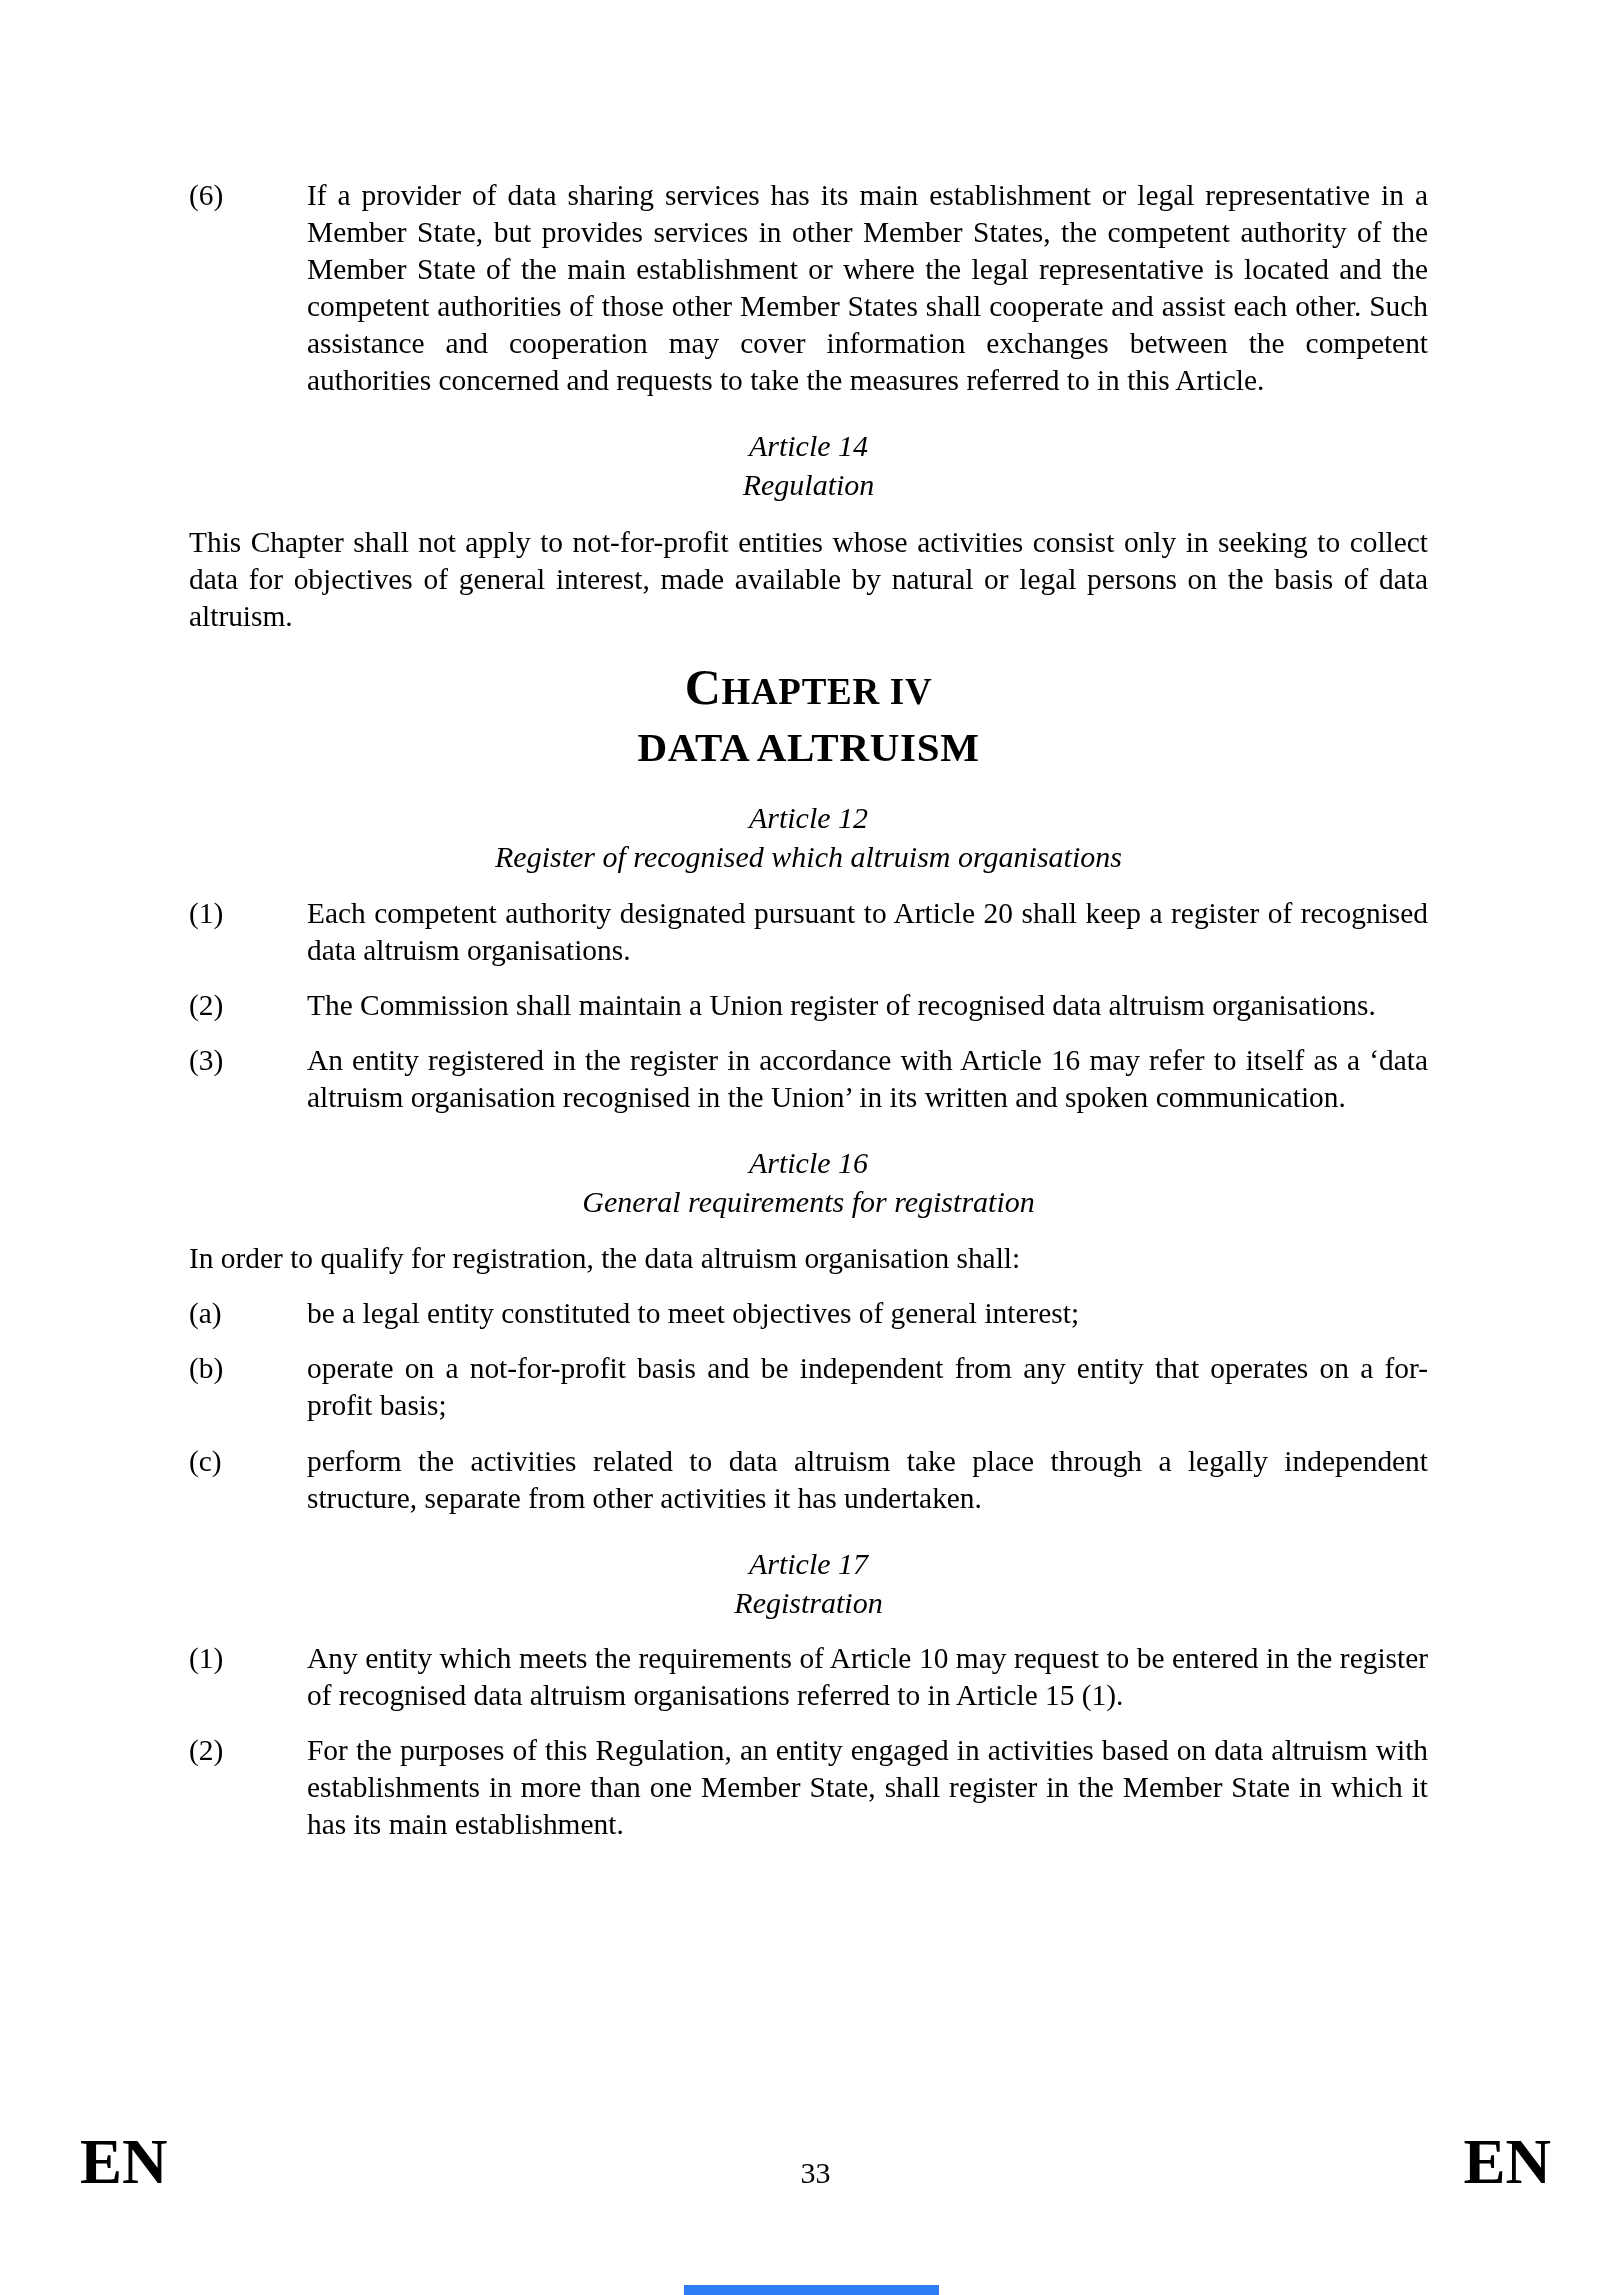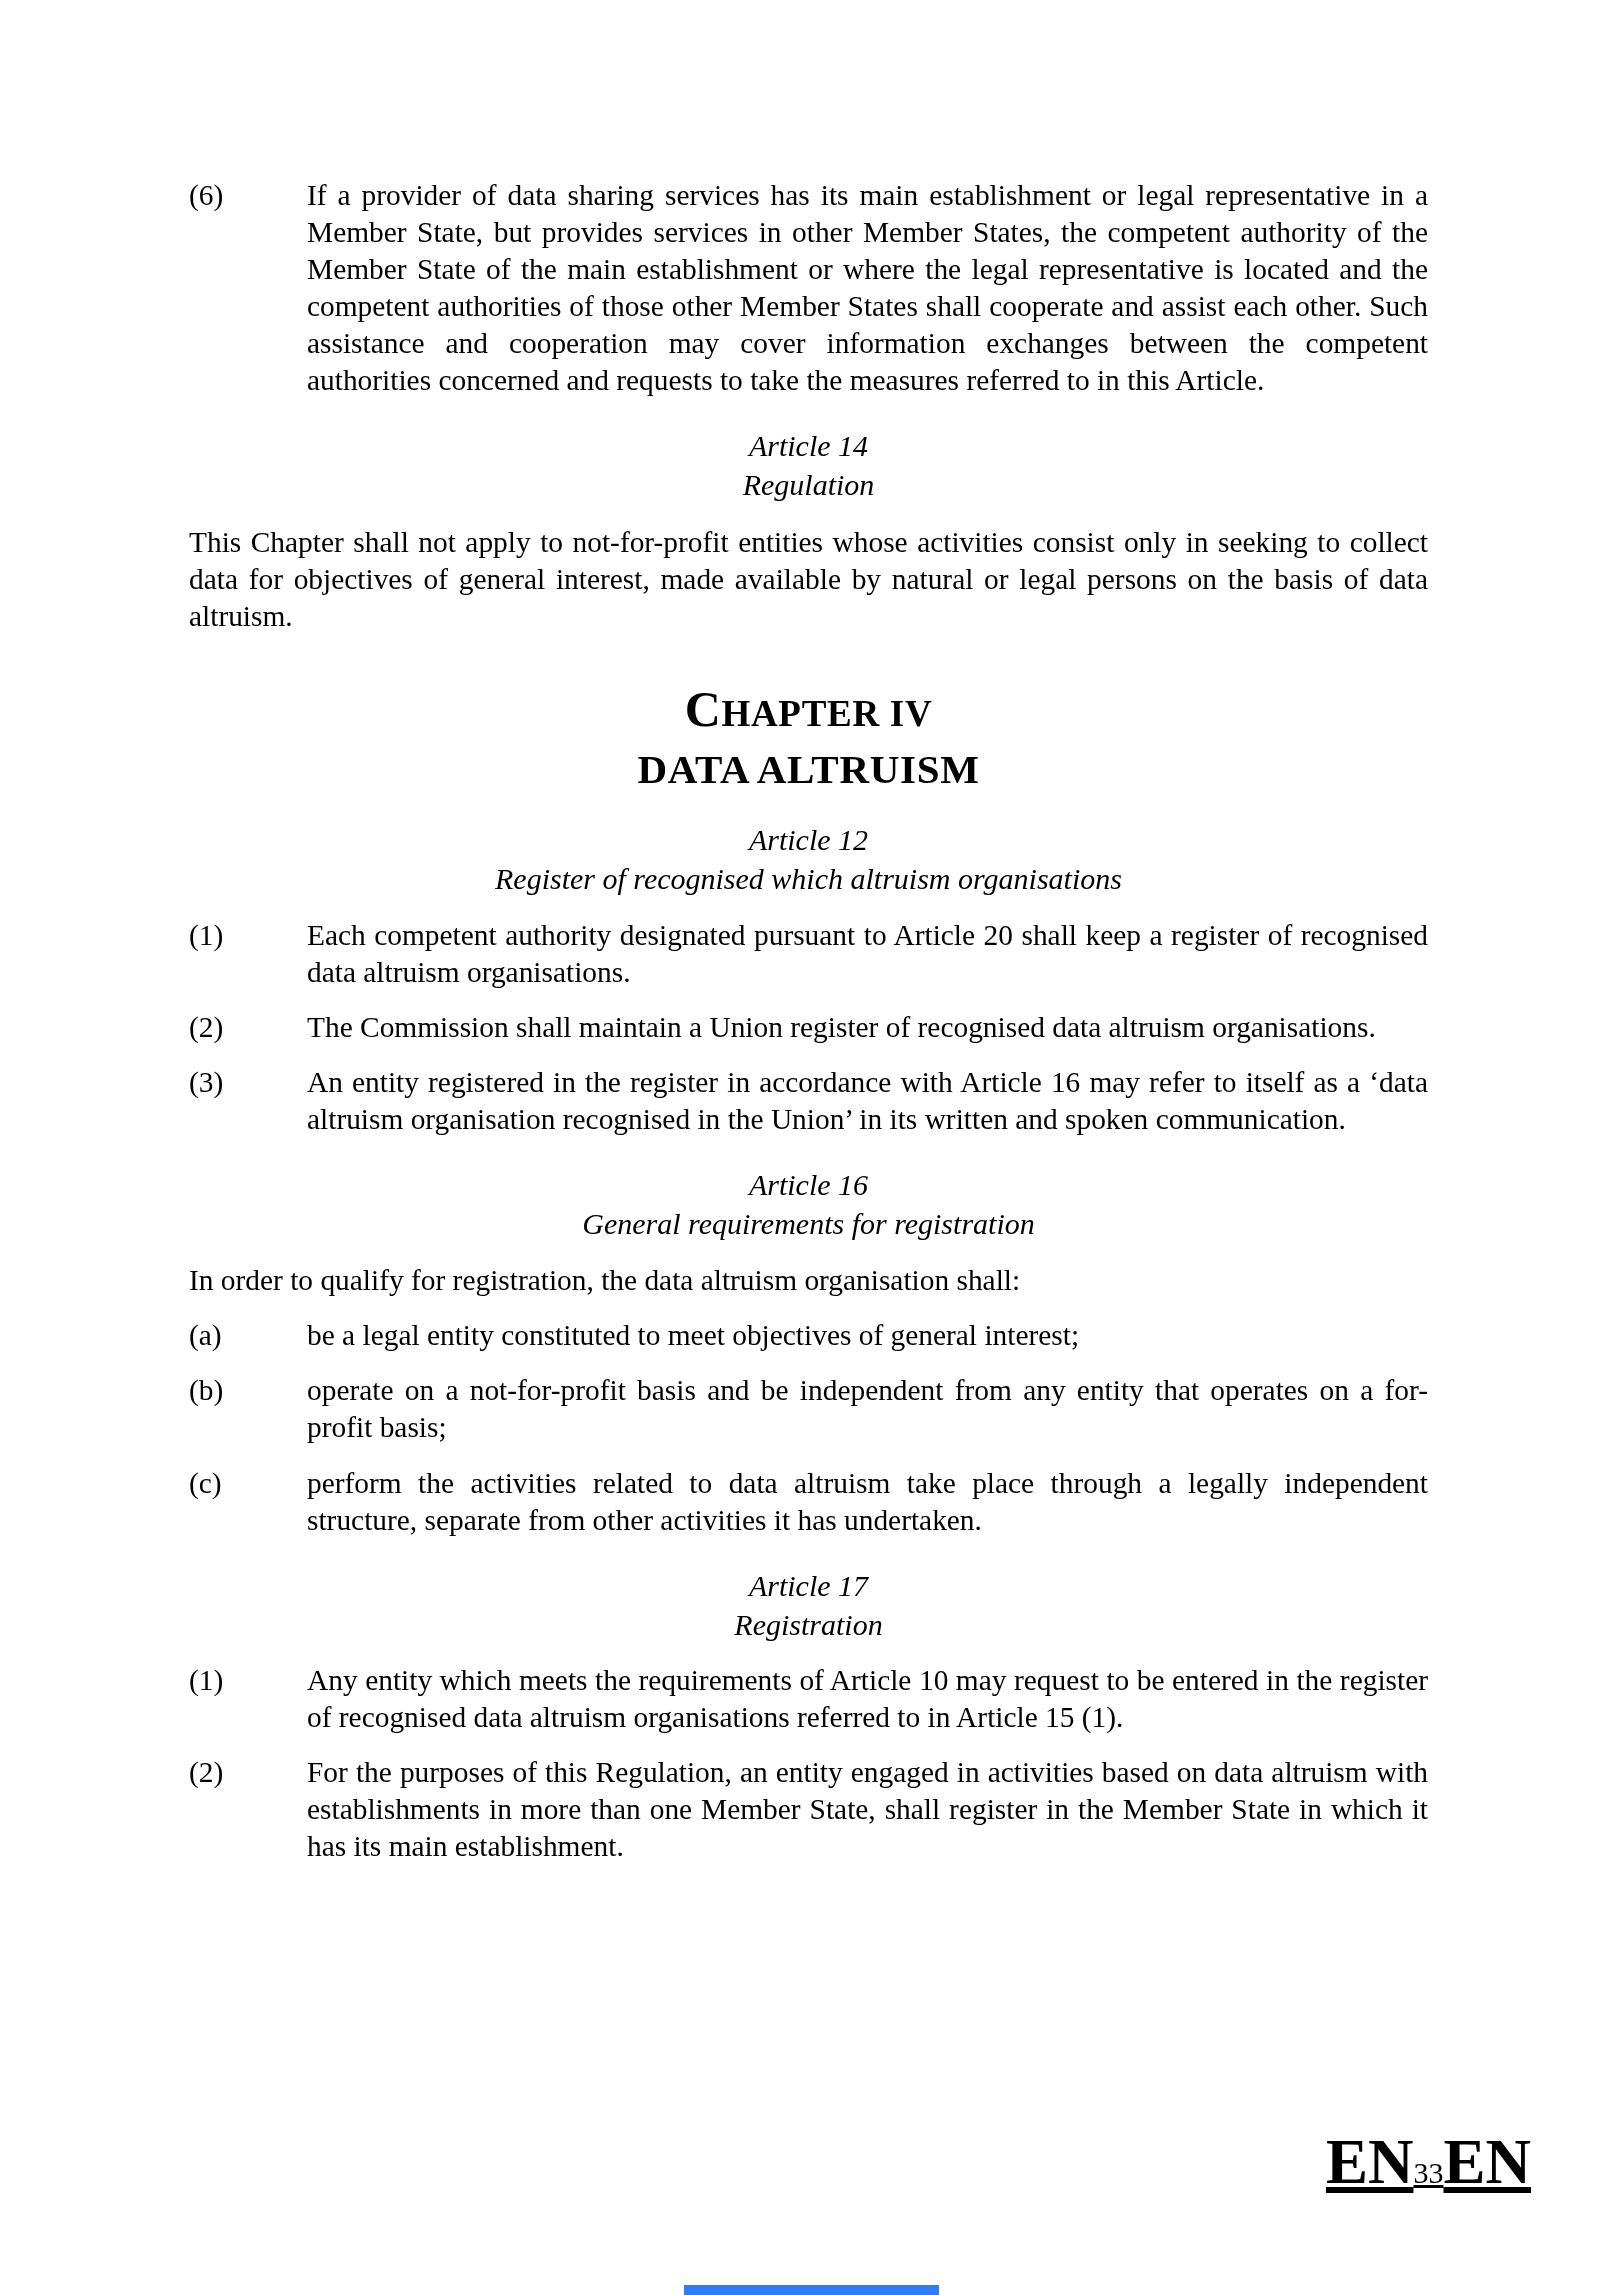--- a/index.html
+++ b/index.html
@@ -37,41 +37,40 @@
   .fullpara {
     margin-top:19.6px;
     font-size:29.4px; line-height:37px;
     text-align:justify;
   }
   .intro {
     margin-top:18.3px;
     font-size:29.4px; line-height:37px;
   }
   .chapter-head {
-    margin-top:46px;
+    margin-top:24px;
     text-align:center;
     font-weight:bold;
     font-size:37px; line-height:56px;
     letter-spacing:0.7px;
   }
   .chapter-head .initial { font-size:50px; }
   .chapter-title {
     margin-top:3.9px;
     text-align:center;
     font-weight:bold;
     font-size:41px; line-height:48px;
     letter-spacing:0.7px;
   }
   .footer {
     position:absolute;
-    left:80px; right:92px; top:2131px;
+    left:80px; right:72px; top:2131px;
     display:flex;
-    justify-content:flex-end;
+    justify-content:space-between;
     align-items:baseline;
-    text-decoration:underline;
   }
   .lang-marker { font-weight:bold; font-size:63px; line-height:1; }
   .page-number { font-size:30px; line-height:1; }
   .link-bar {
     position:absolute;
     left:684px; top:2285px;
     width:255px; height:10.5px;
   }
 </style>
 </head>

